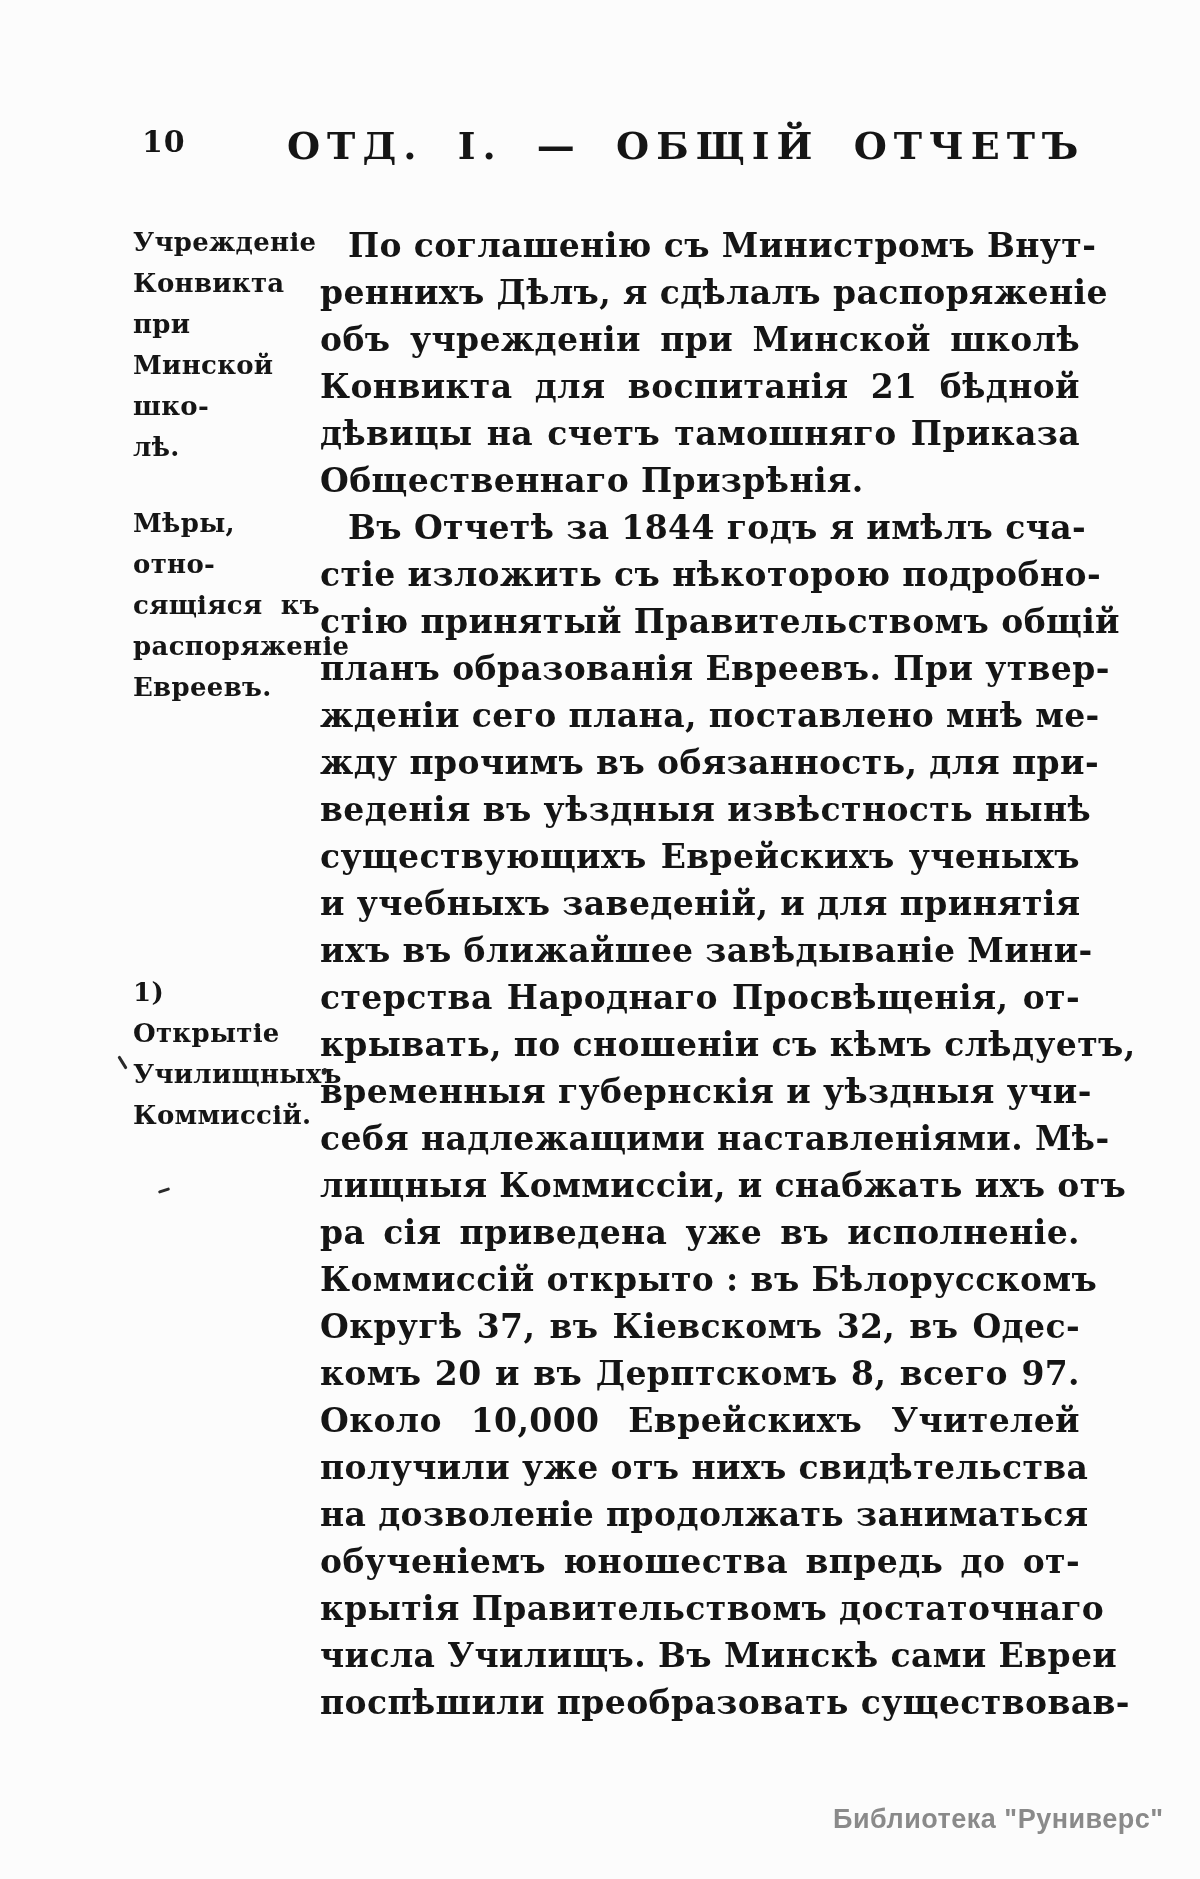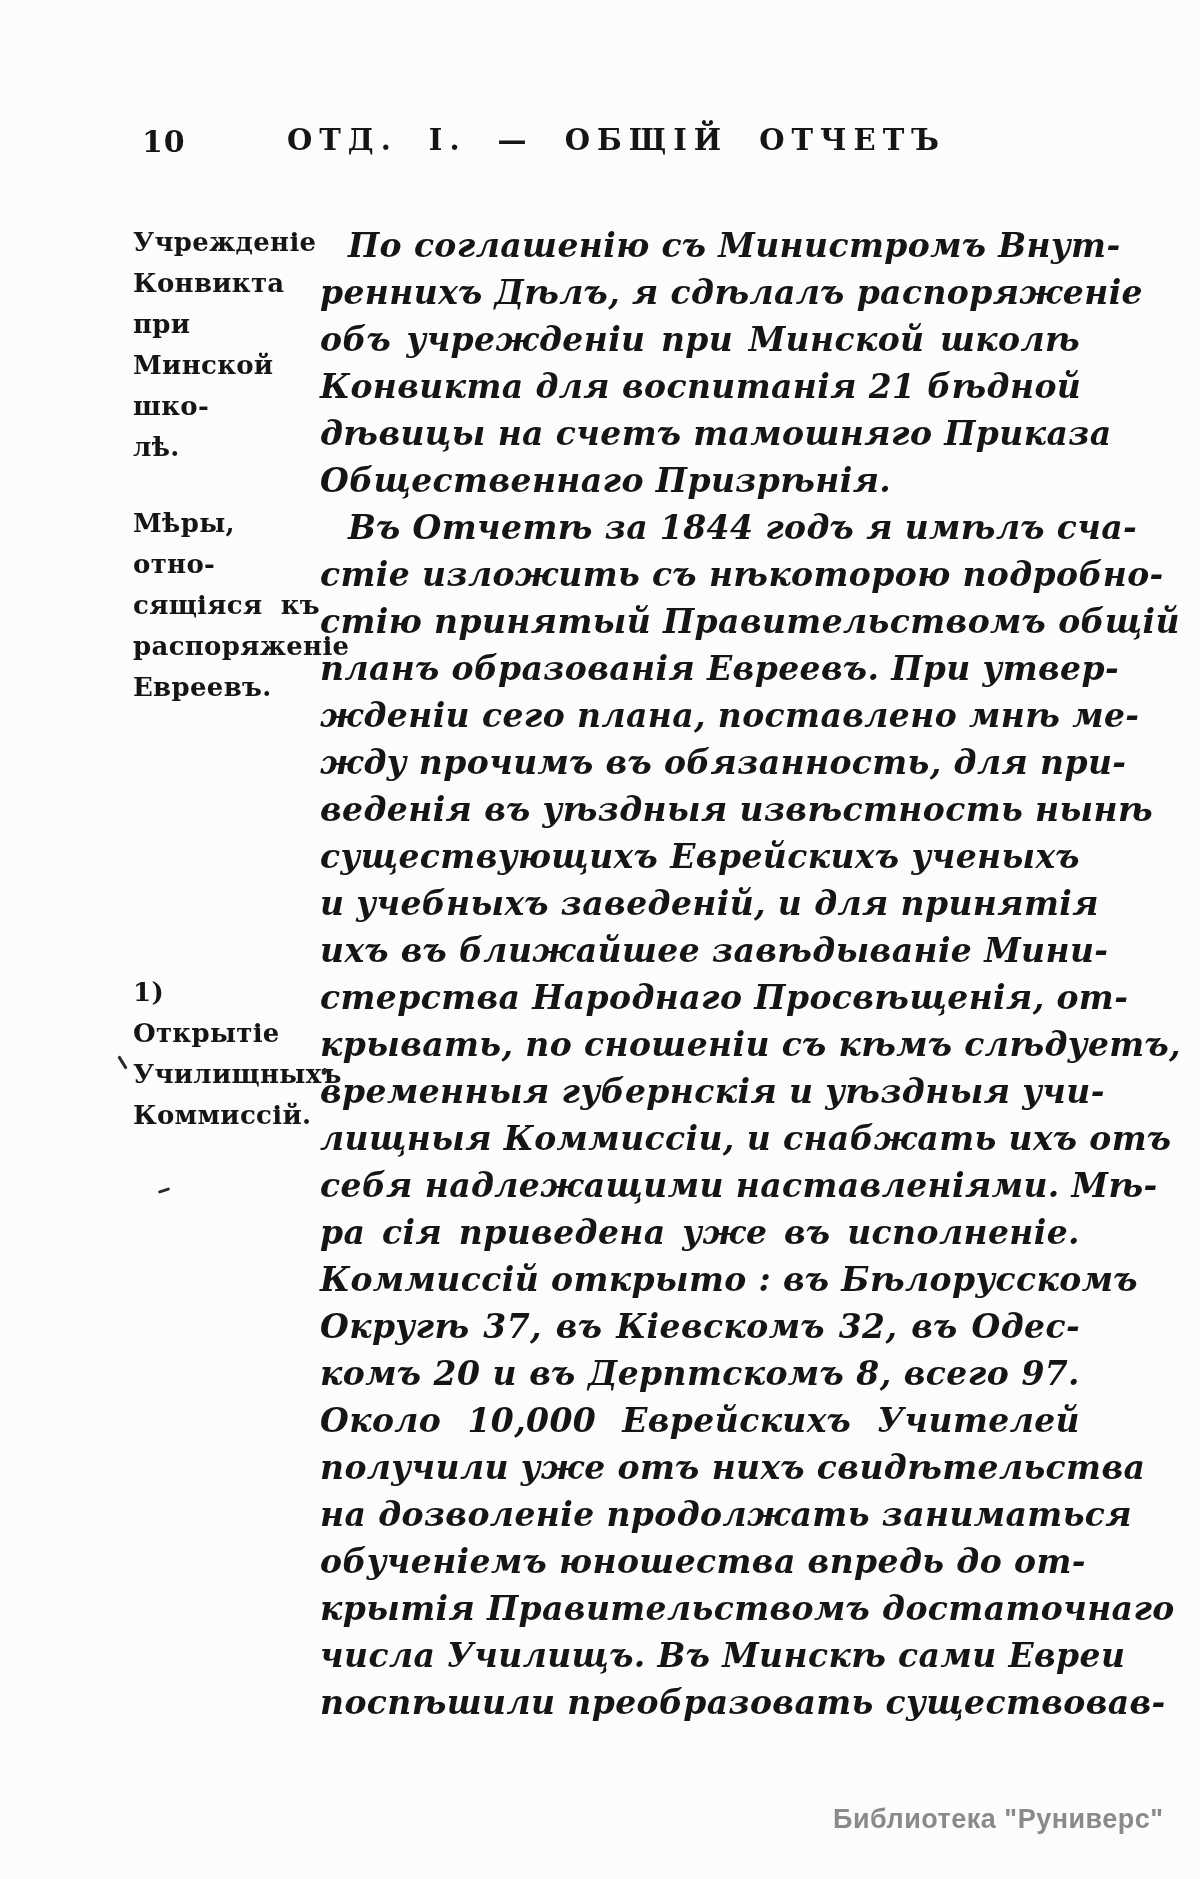--- a/index.html
+++ b/index.html
@@ -22,21 +22,21 @@
     left: 142px;
     top: 124px;
     font-size: 30px;
     font-weight: bold;
     letter-spacing: 1px;
   }
   .header {
     position: absolute;
     left: 287px;
     top: 123px;
-    font-size: 29px;
+    font-size: 38px;
     font-weight: bold;
     letter-spacing: 7px;
     word-spacing: 14px;
     white-space: nowrap;
   }
 
   
   .note {
     position: absolute;
     left: 133px;
@@ -61,21 +61,20 @@
   }
   .bline {
     font-size: 33px;
     font-weight: bold;
     line-height: 47px;
     height: 47px;
     letter-spacing: 0.4px;
     text-align: justify;
     text-align-last: justify;
     white-space: nowrap;
-    font-style: italic;
   }
   .bline.ind { padding-left: 28px; }
   .bline.end { text-align-last: left; }
 
   
   .watermark {
     position: absolute;
     left: 833px;
     top: 1804px;
     font-family: "Liberation Sans", sans-serif;
@@ -133,22 +132,22 @@
     <div class="bline">планъ образованія Евреевъ. При утвер-</div>
     <div class="bline">жденіи сего плана, поставлено мнѣ ме-</div>
     <div class="bline">жду прочимъ въ обязанность, для при-</div>
     <div class="bline">веденія въ уѣздныя извѣстность нынѣ</div>
     <div class="bline">существующихъ Еврейскихъ ученыхъ</div>
     <div class="bline">и учебныхъ заведеній, и для принятія</div>
     <div class="bline">ихъ въ ближайшее завѣдываніе Мини-</div>
     <div class="bline">стерства Народнаго Просвѣщенія, от-</div>
     <div class="bline">крывать, по сношеніи съ кѣмъ слѣдуетъ,</div>
     <div class="bline">временныя губернскія и уѣздныя учи-</div>
+    <div class="bline">себя надлежащими наставленіями. Мѣ-</div>
     <div class="bline">лищныя Коммиссіи, и снабжать ихъ отъ</div>
-    <div class="bline">себя надлежащими наставленіями. Мѣ-</div>
     <div class="bline">ра сія приведена уже въ исполненіе.</div>
     <div class="bline">Коммиссій открыто : въ Бѣлорусскомъ</div>
     <div class="bline">Округѣ 37, въ Кіевскомъ 32, въ Одес-</div>
     <div class="bline">комъ 20 и въ Дерптскомъ 8, всего 97.</div>
     <div class="bline">Около 10,000 Еврейскихъ Учителей</div>
     <div class="bline">получили уже отъ нихъ свидѣтельства</div>
     <div class="bline">на дозволеніе продолжать заниматься</div>
     <div class="bline">обученіемъ юношества впредь до от-</div>
     <div class="bline">крытія Правительствомъ достаточнаго</div>
     <div class="bline">числа Училищъ. Въ Минскѣ сами Евреи</div>

